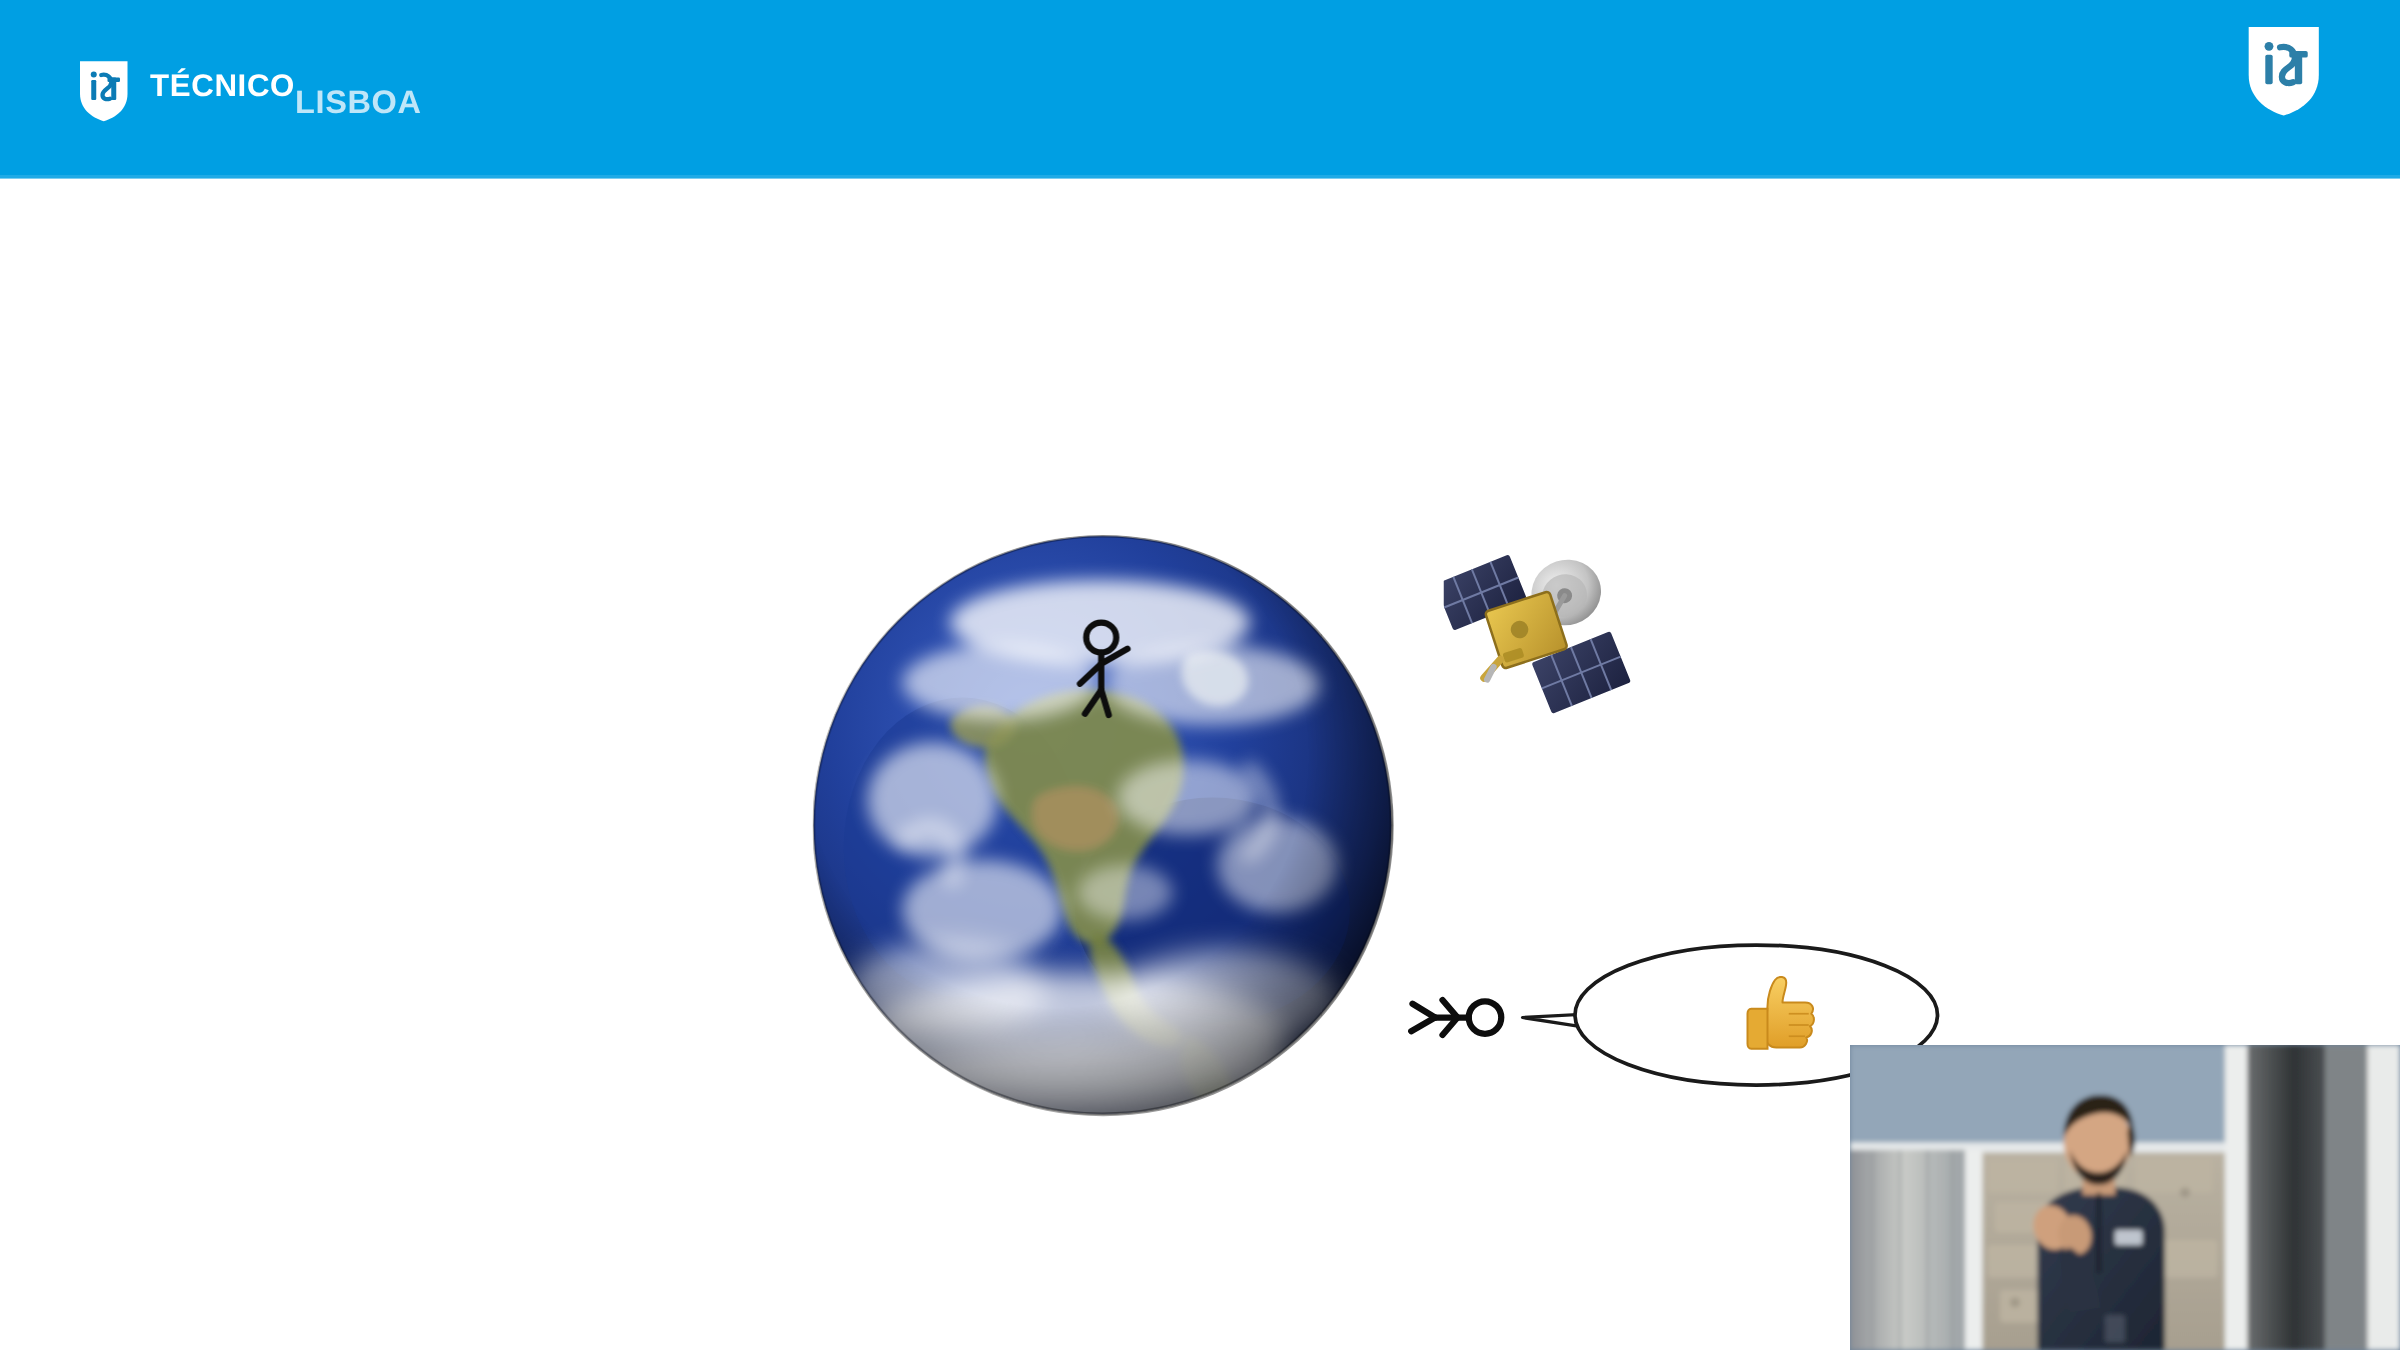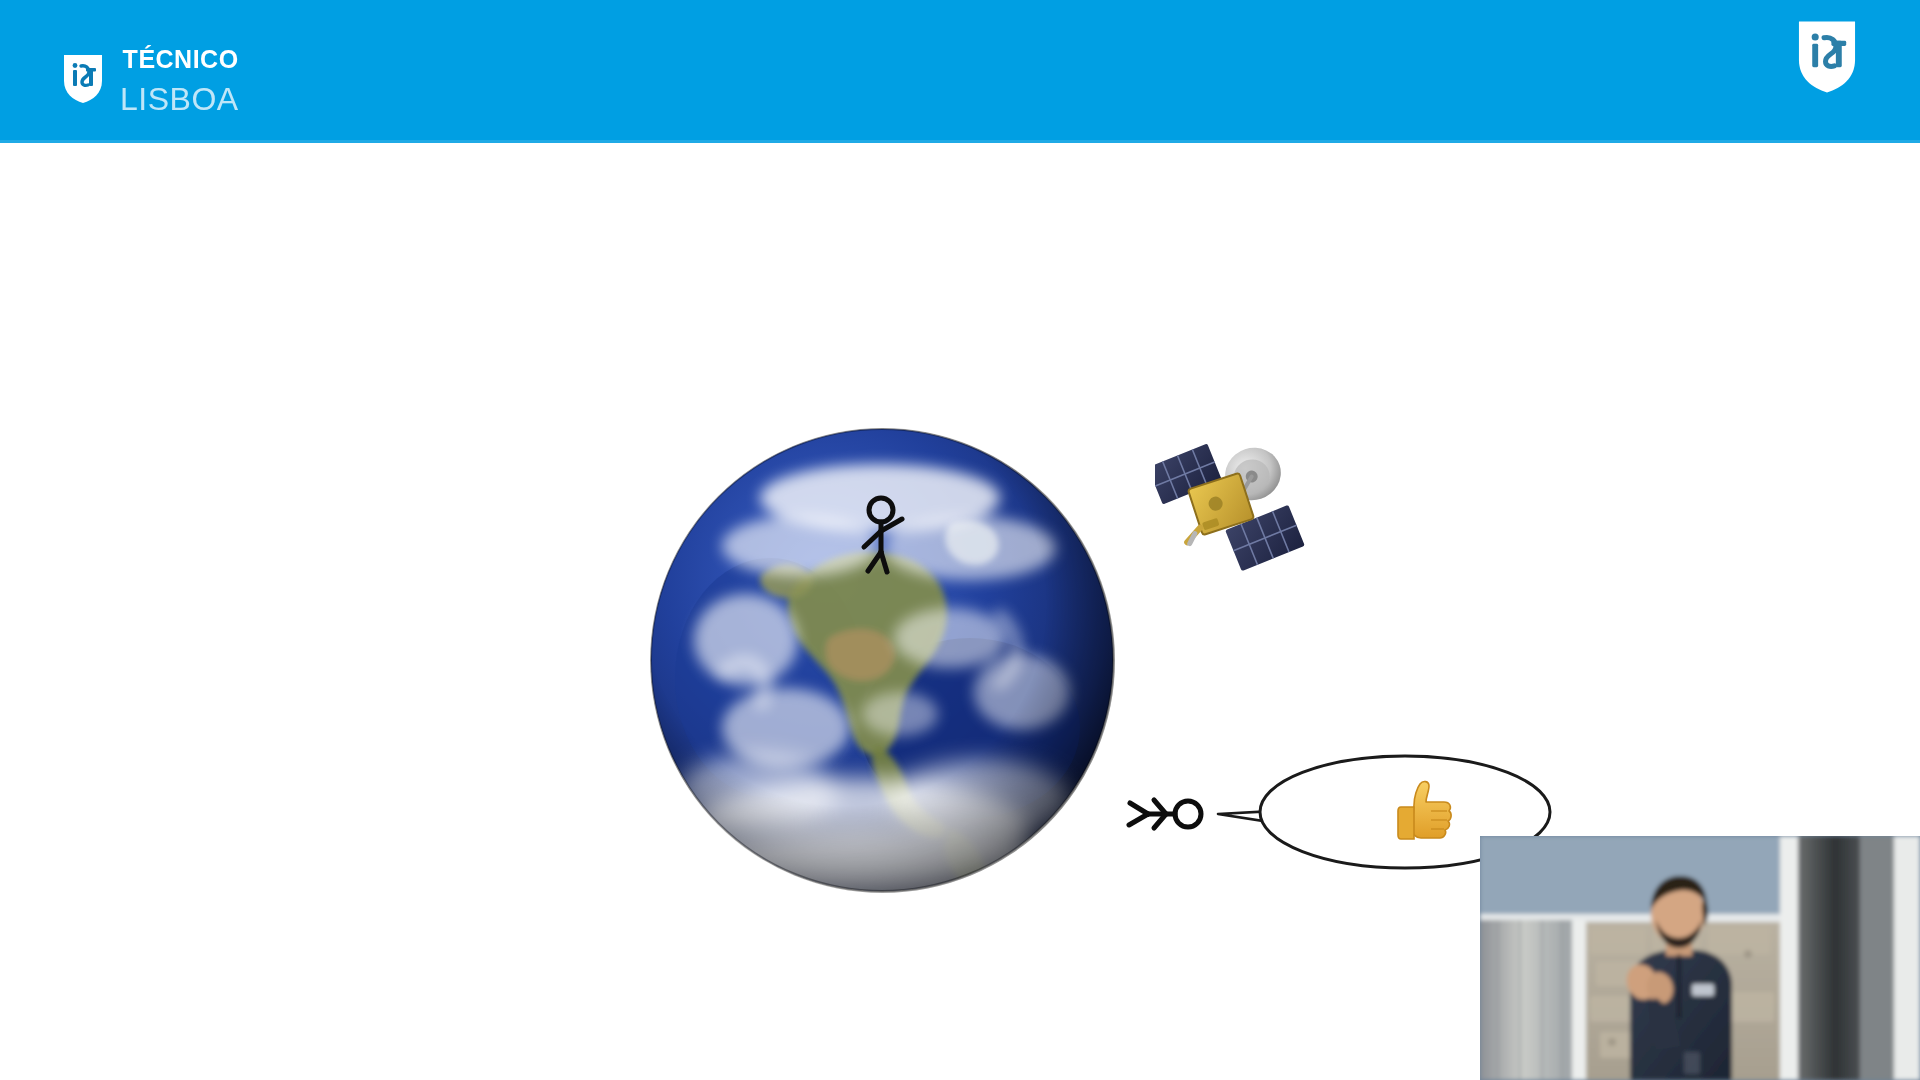--- a/index.html
+++ b/index.html
@@ -48,35 +48,35 @@
     align-items: center;
     gap: 16px;
   }
 
   .shield {
     display: block;
   }
 
   #brand-left-wordmark {
     display: flex;
-    flex-direction: column;
+    flex-direction: row;
     line-height: 0.98;
     text-align: right;
   }
 
   #brand-left-wordmark .line1 {
     font-size: 25px;
     font-weight: bold;
     letter-spacing: 0.5px;
     color: #ffffff;
   }
 
   #brand-left-wordmark .line2 {
-    font-size: 32px;
-    font-weight: normal;
+    font-size: 26px;
+    font-weight: bold;
     letter-spacing: 0.5px;
     color: #bfe6f8;
     margin-top: 12px;
   }
 
   
   #brand-right {
     position: absolute;
     right: 62px;
     top: 18px;

